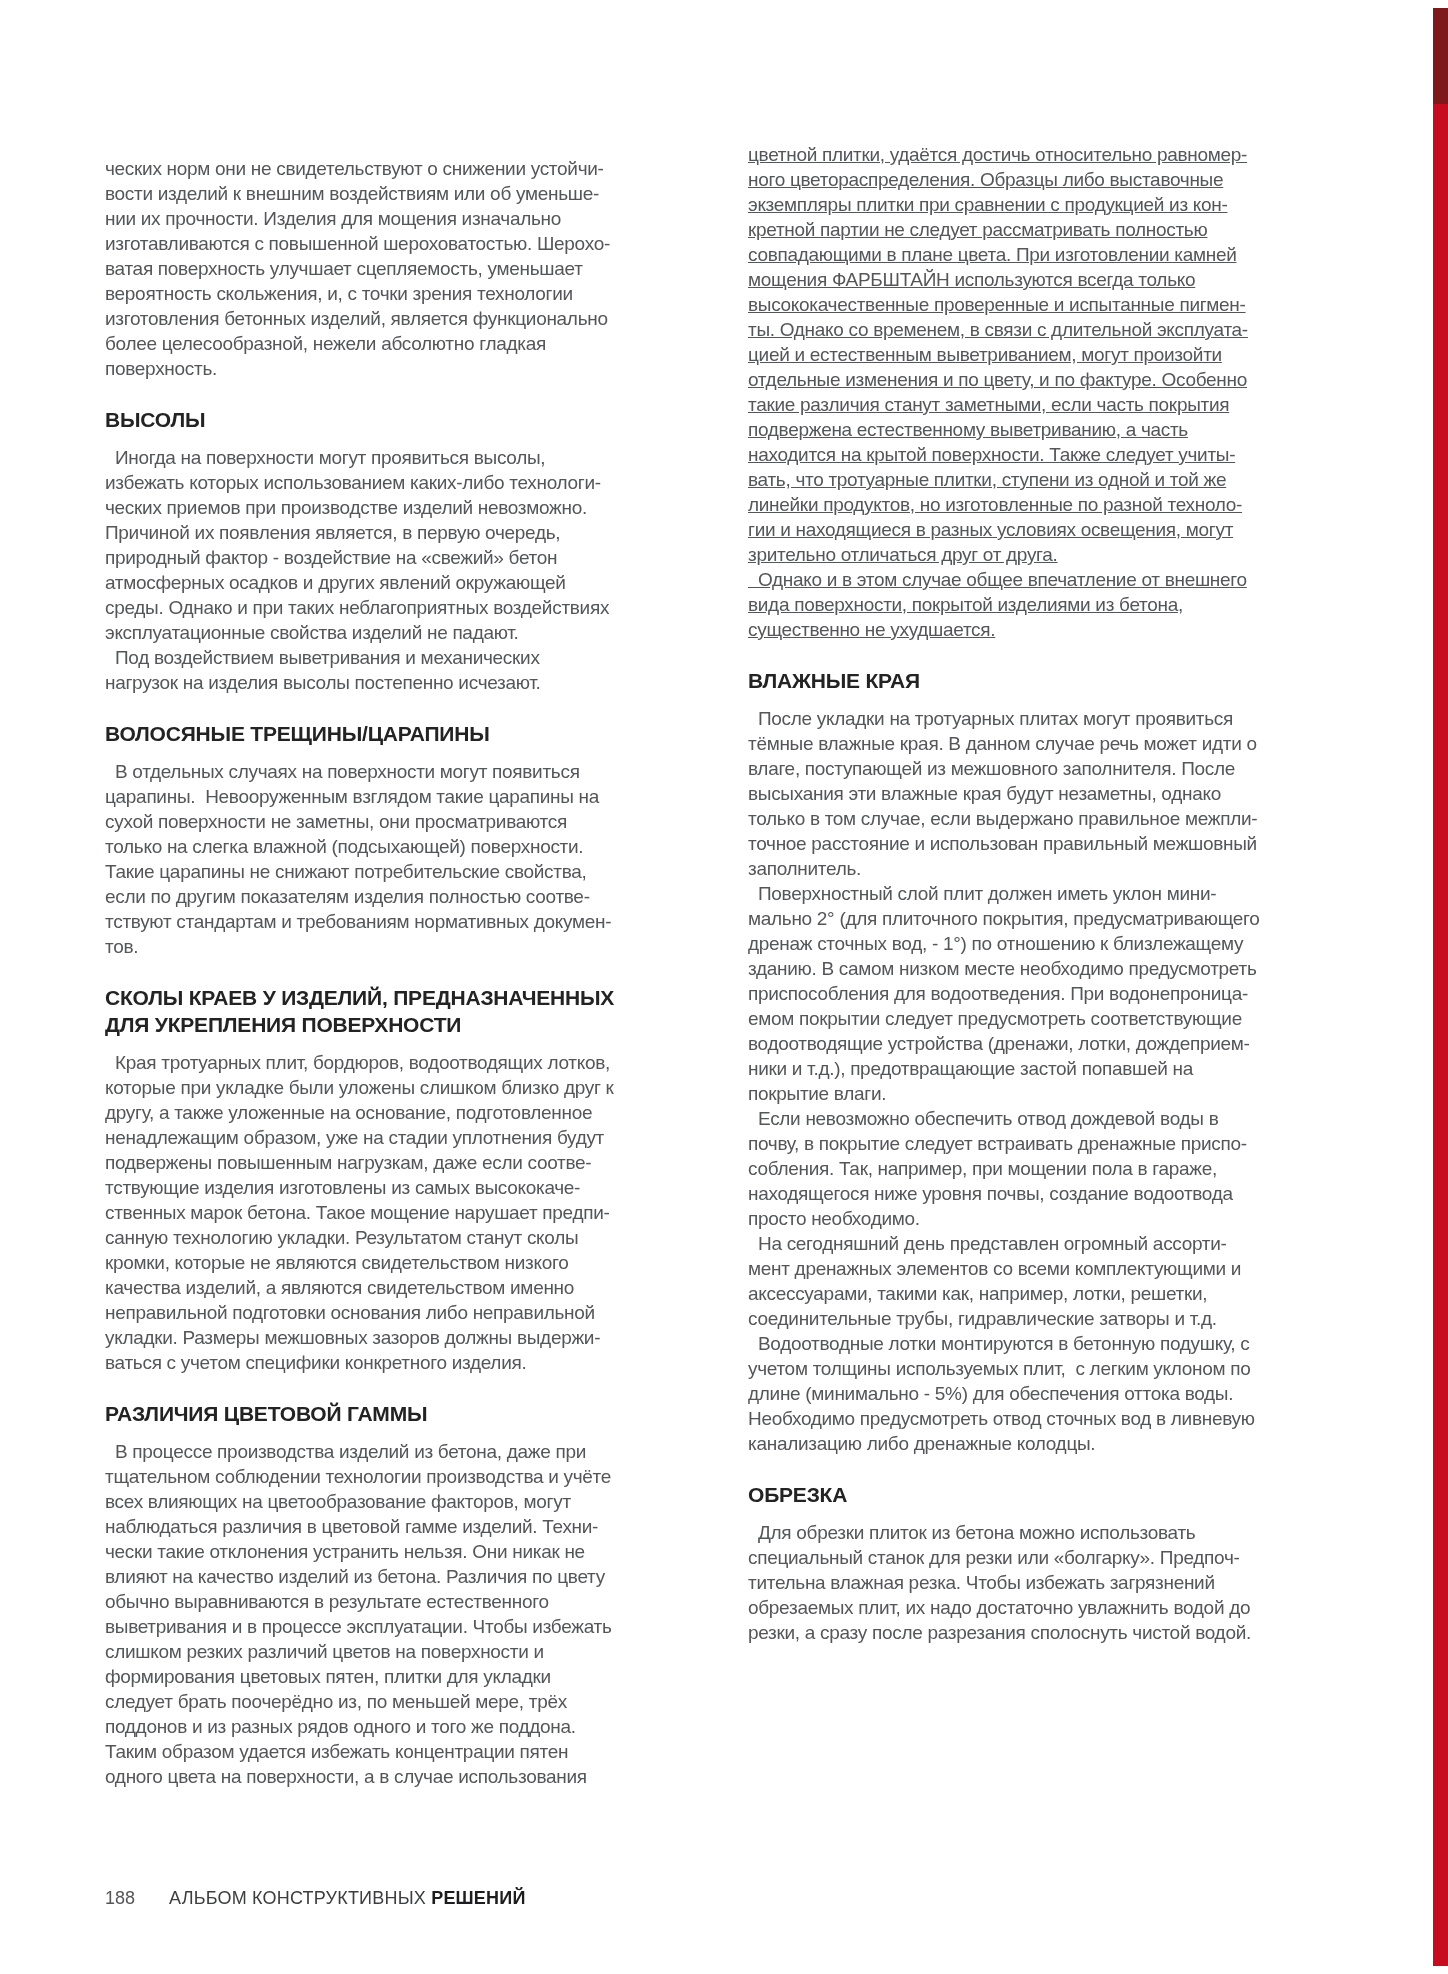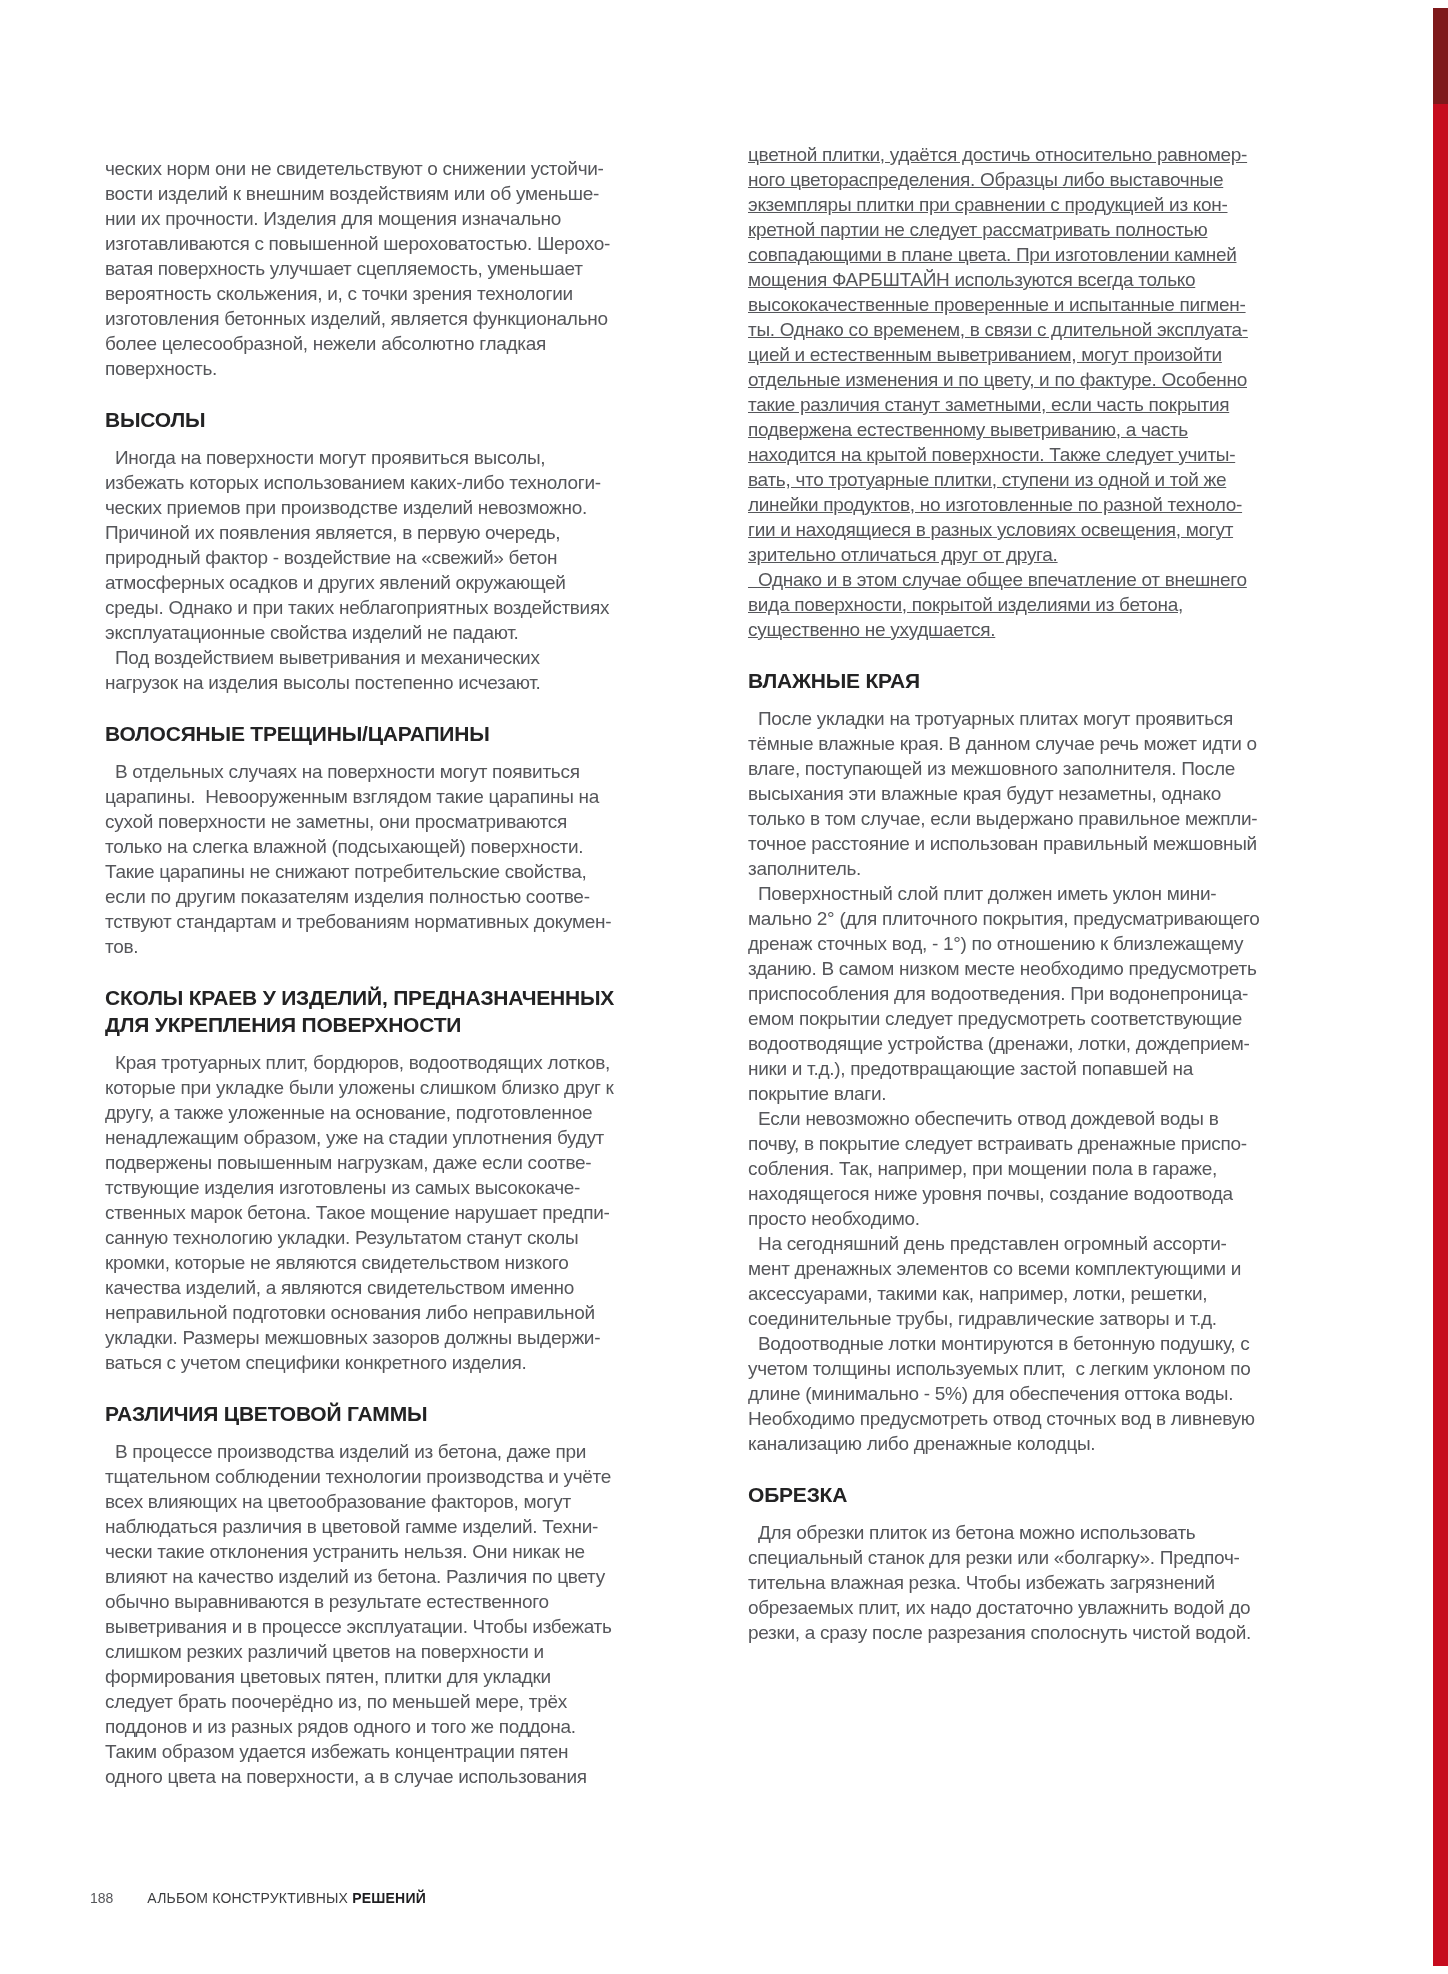--- a/index.html
+++ b/index.html
@@ -34,23 +34,23 @@
     margin: 25px 0 12px 0;
     font-size: 21px;
     line-height: 27px;
     font-weight: bold;
     color: #232324;
     white-space: pre-wrap;
     letter-spacing: -0.2px;
   }
   .footer {
     position: absolute;
-    left: 90px;
+    left: 105px;
     top: 1886px;
-    font-size: 14px;
+    font-size: 18px;
     line-height: 25px;
     color: #55565a;
   }
   .footer .page-number {
     display: inline-block;
     margin-right: 34px;
     color: #55565a;
   }
   .footer .album-title {
     color: #3c3d3f;

